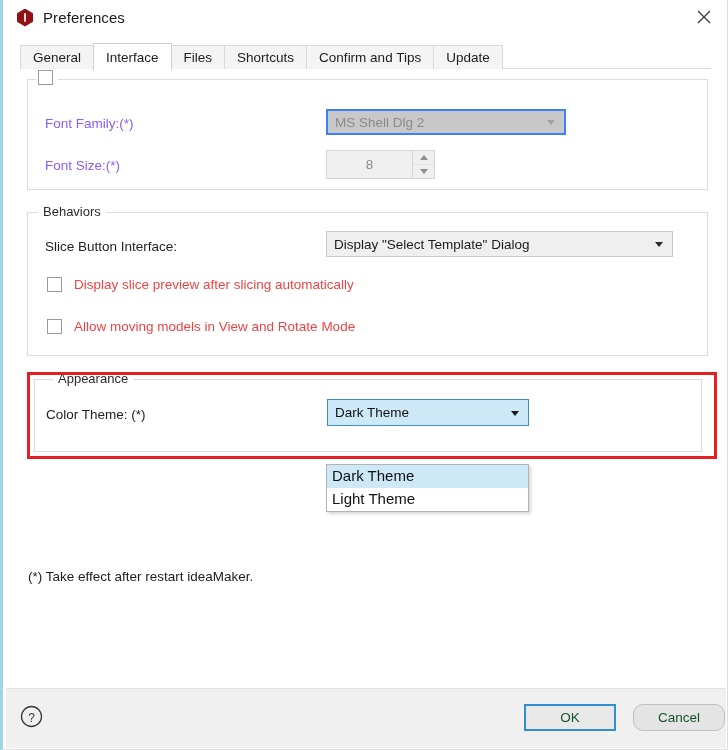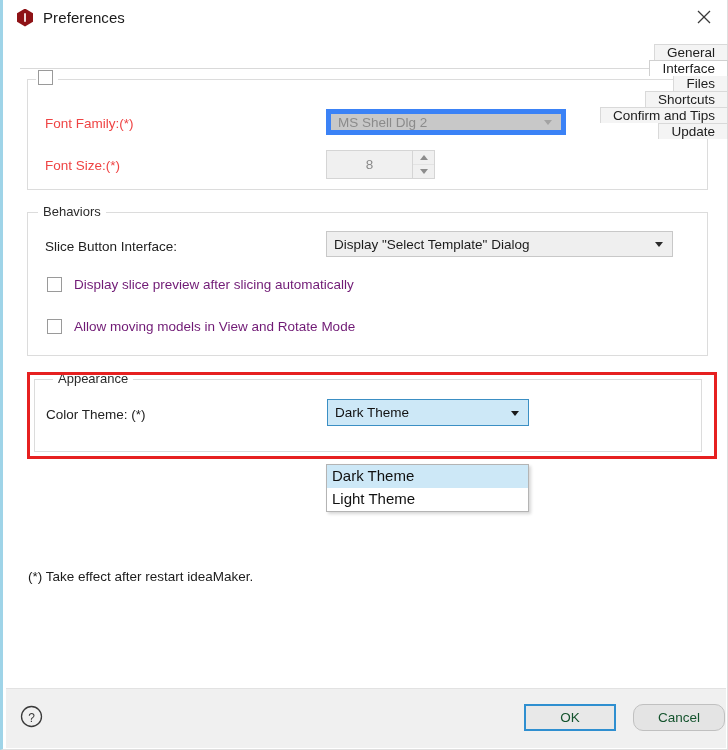--- a/index.html
+++ b/index.html
@@ -69,21 +69,20 @@
   #close-btn svg { display: block; }
 
   
   #tabstrip {
     position: relative;
     height: 25px;
     margin: 9px 0 0 0;
     padding-left: 17px;
     display: flex;
     align-items: flex-end;
-    flex-direction: column;
   }
   #tabstrip::after {
     content: "";
     position: absolute;
     left: 17px; right: 16px; bottom: 0;
     height: 1px;
     background: #d9d9d9;
   }
   .tab {
     position: relative;
@@ -152,32 +151,32 @@
     border: 1px solid #9a9a9a;
     background: #ffffff;
     flex: 0 0 auto;
     display: inline-block;
   }
   .check-row {
     position: absolute;
     display: flex;
     align-items: center;
     font-size: 13.5px;
-    color: #701a75;
+    color: #ef4444;
   }
   .check-row .cbox { margin-right: 12px; }
 
   
   .field-label {
     position: absolute;
     font-size: 13.5px;
     color: #222222;
     white-space: nowrap;
   }
-  .field-label.disabled { color: #ef4444; }
+  .field-label.disabled { color: #8b5cf6; }
 
   
   .combo {
     position: absolute;
     display: flex;
     align-items: center;
     font-size: 13.5px;
     padding-left: 7px;
     background: #efefef;
     border: 1px solid #c8c8c8;
@@ -188,21 +187,21 @@
     position: absolute;
     right: 9px; top: 50%;
     margin-top: -2px;
     width: 0; height: 0;
     border-left: 4px solid transparent;
     border-right: 4px solid transparent;
     border-top: 5px solid #2a2a2a;
   }
   .combo.disabled {
     background: #c8c8c8;
-    border: 5px solid #3b82f6;
+    border: 2px solid #3b82f6;
     color: #8b8b8b;
   }
   .combo.disabled .arrow { border-top-color: #a3a3a3; }
   .combo.focus-blue {
     background: #cde8f7;
     border: 1px solid #3b8fc4;
     color: #111111;
   }
   .combo.focus-blue .arrow { border-top-color: #1a1a1a; }
 

